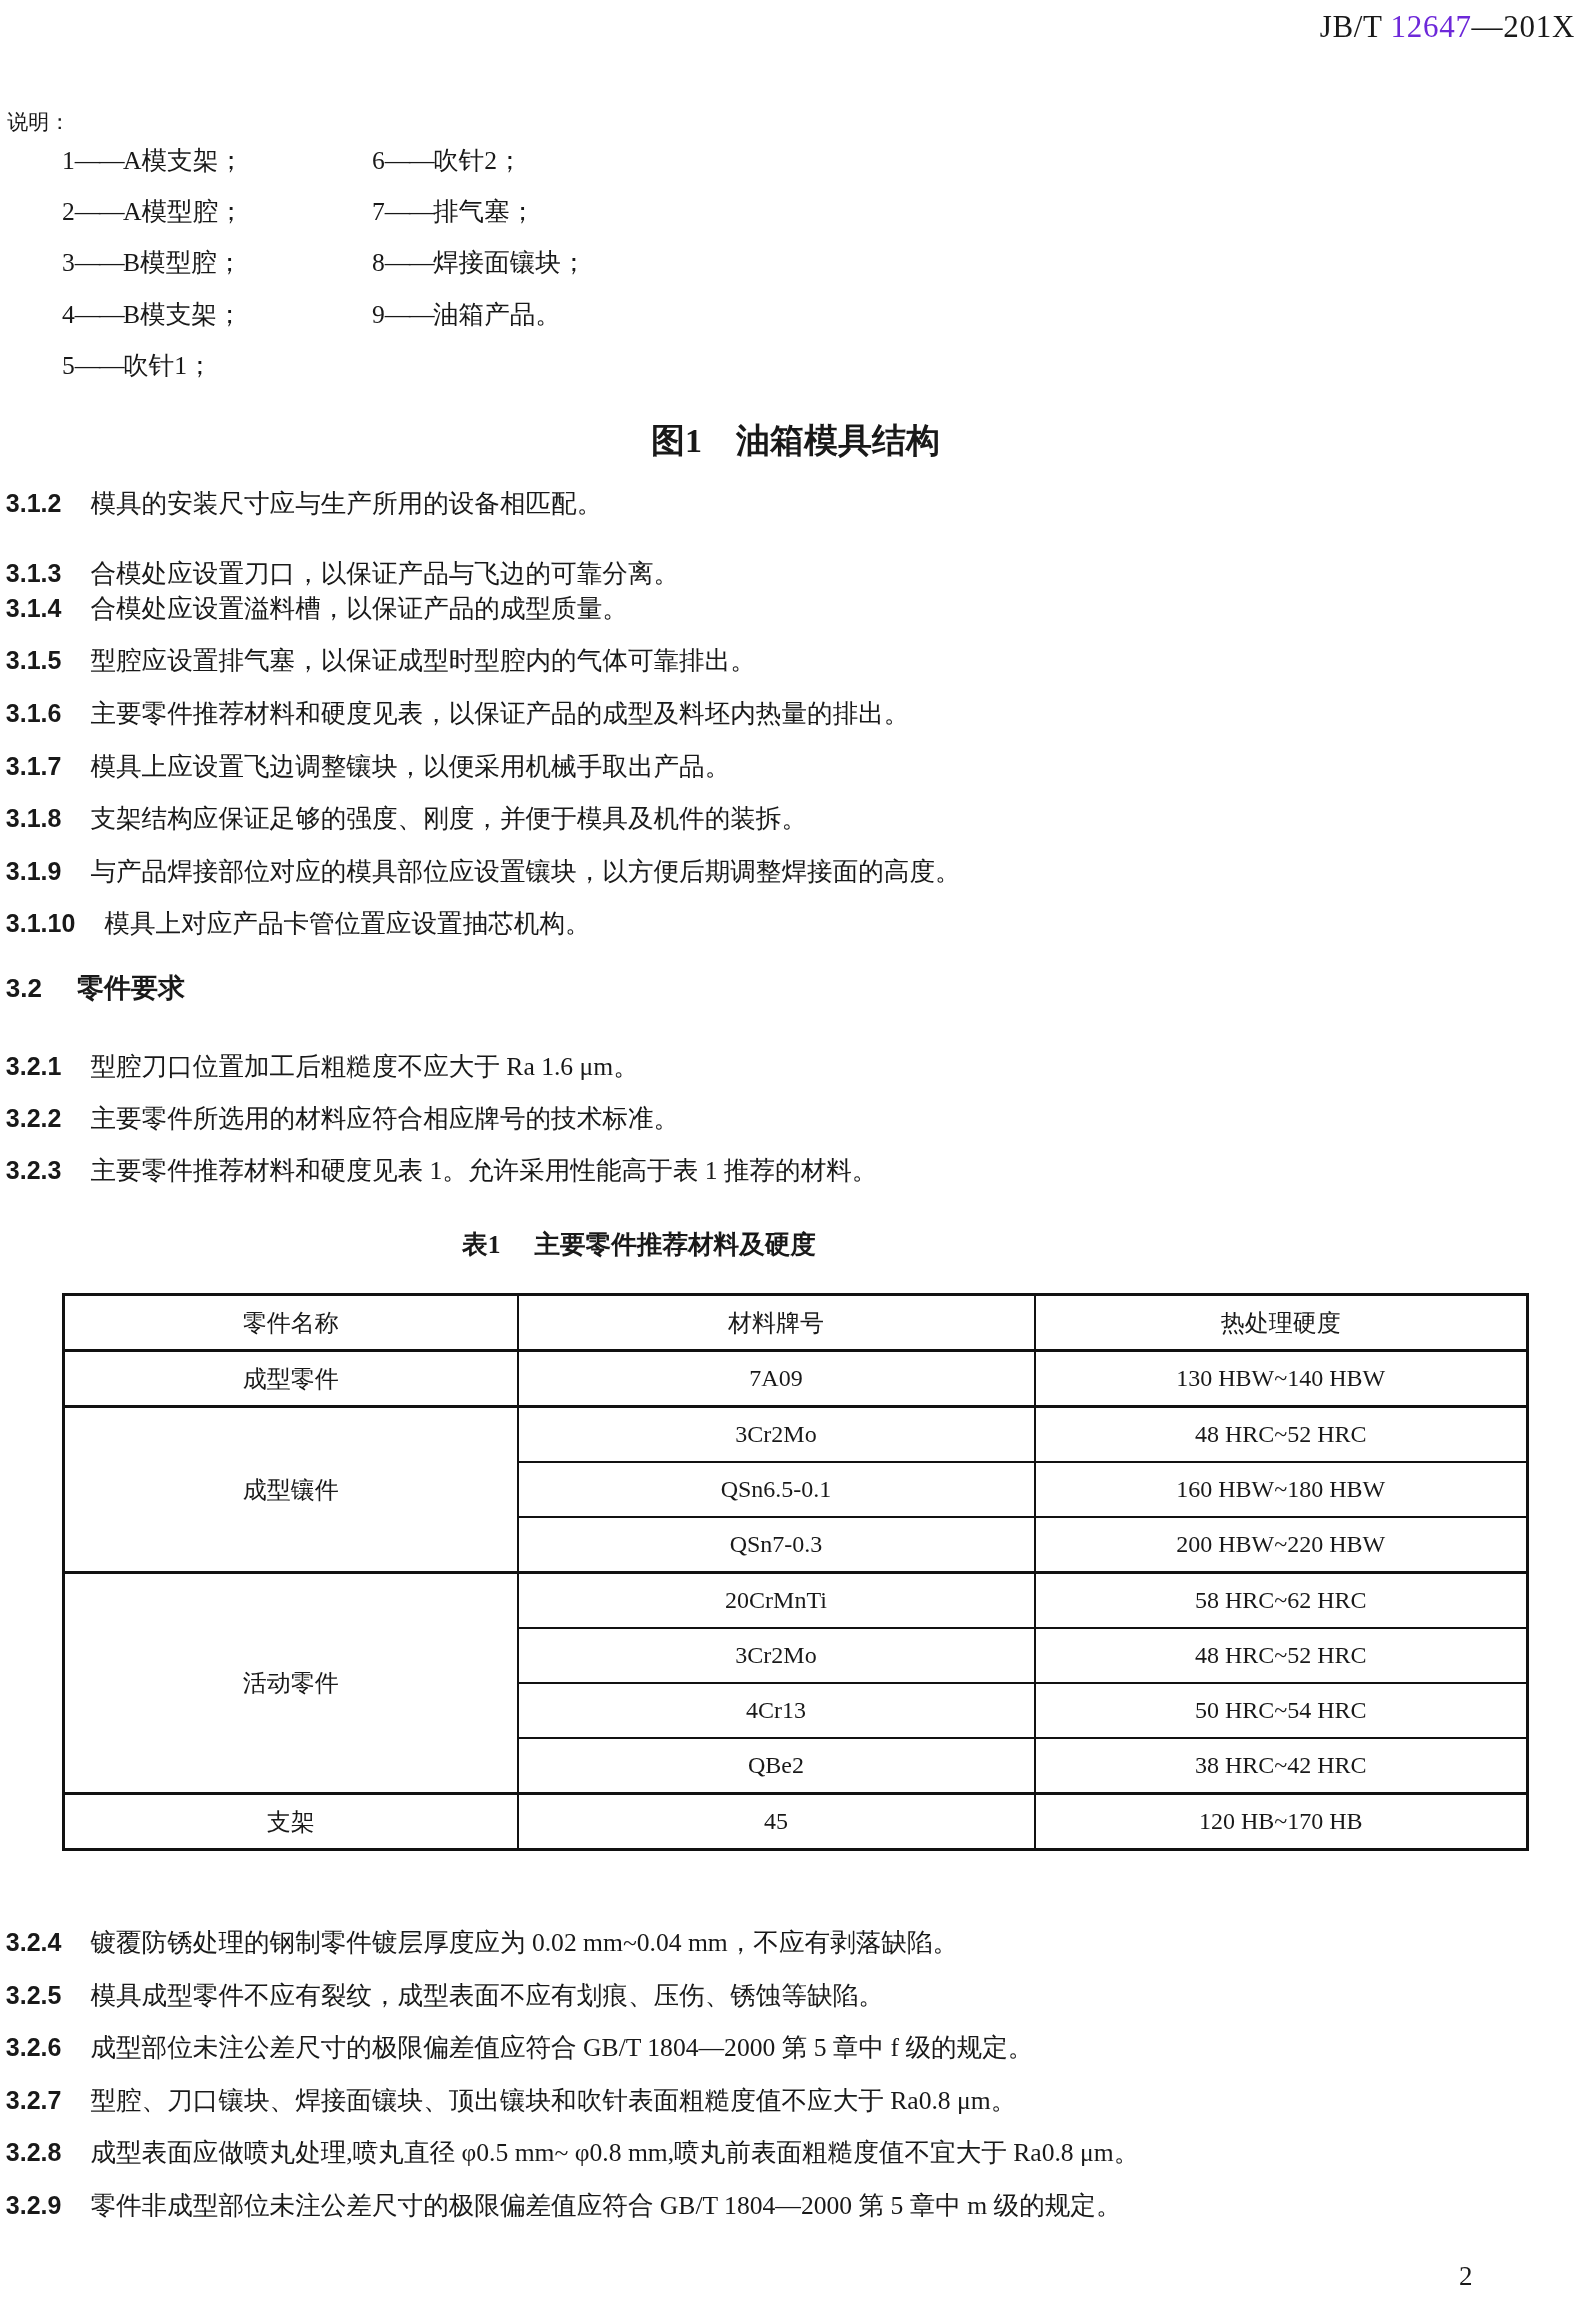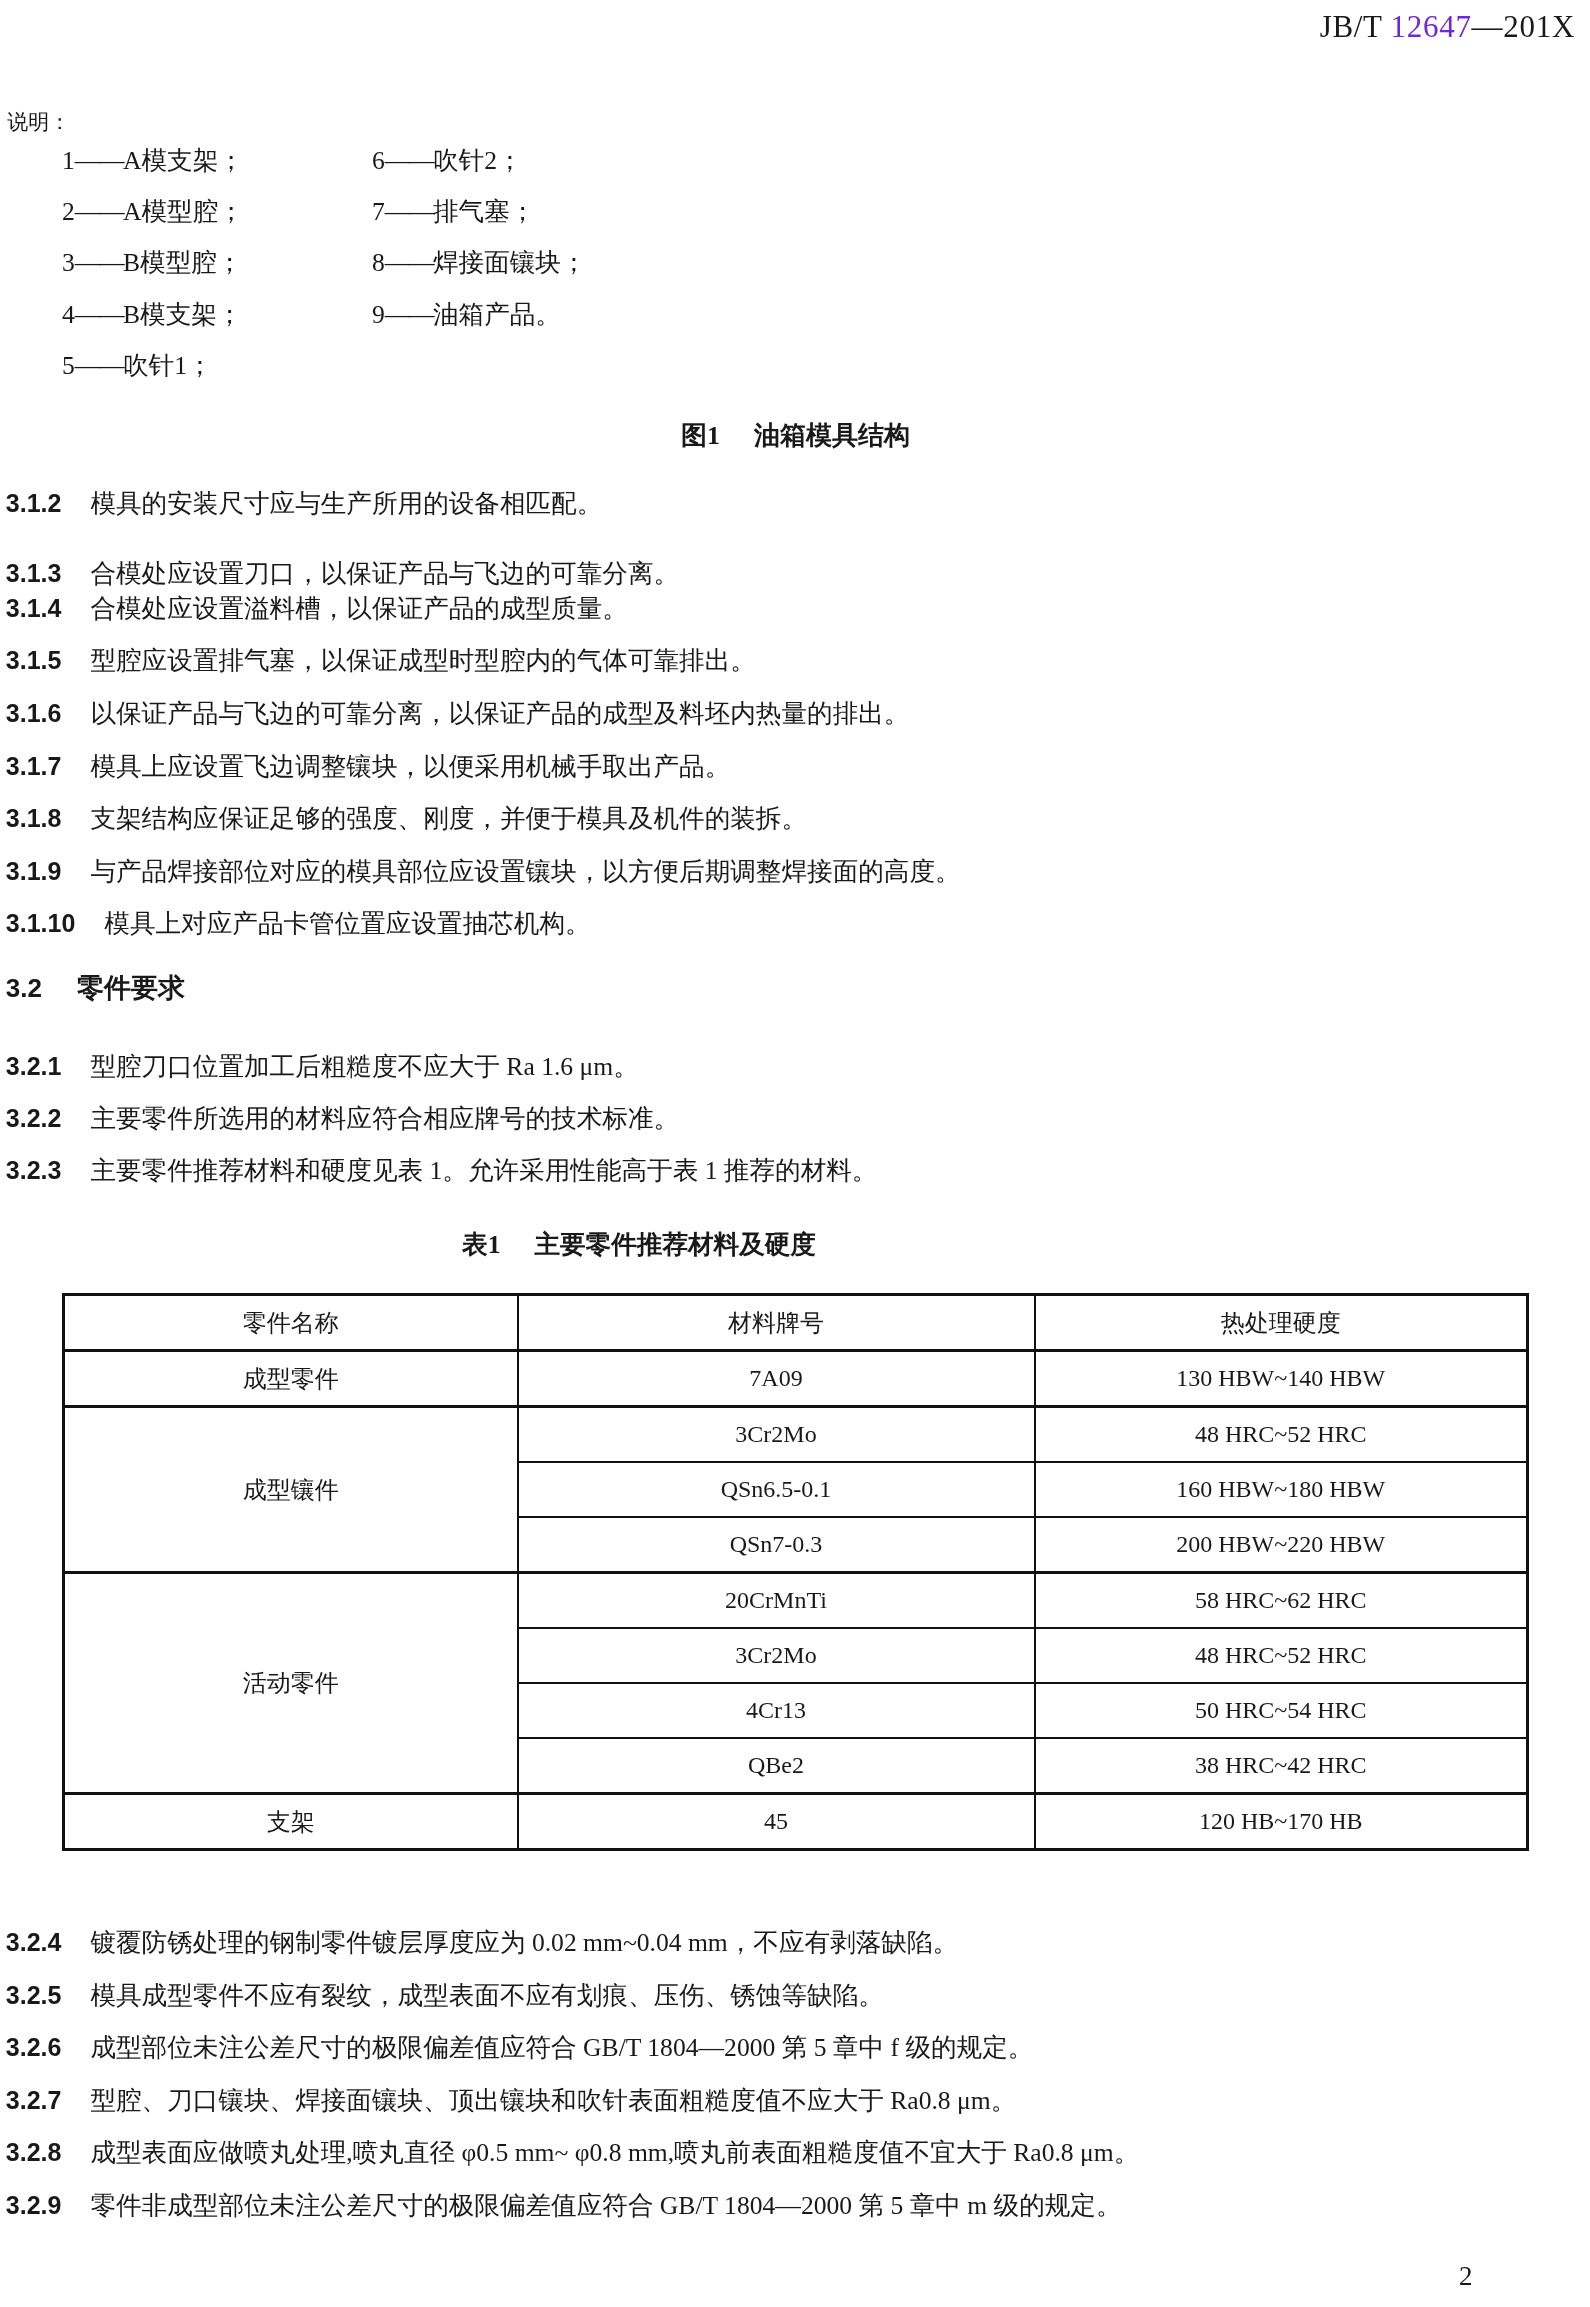--- a/index.html
+++ b/index.html
@@ -23,21 +23,21 @@
   .legend-title{top:108px;left:7.3px;font-size:21px;}
   .legend-row{left:0;width:1591px;height:44px;font-size:25.6px;}
   .legend-item{position:absolute;white-space:nowrap;}
   .legend-item .num{font-family:"Liberation Serif",serif;}
   .legend-item.col-a{left:62px;}
   .legend-item.col-b{left:372px;}
   .dash{letter-spacing:-1.5px;}
   
   .fig-caption{
     top:418px;left:0;width:1591px;text-align:center;
-    font-weight:bold;font-size:26px;
+    font-weight:bold;font-size:34px;
   }
   .cap-gap{display:inline-block;width:34px;}
   
   .clause{left:5.8px;width:1583px;font-size:25.6px;white-space:nowrap;}
   .cnum{
     font-family:"Liberation Sans","DejaVu Sans",sans-serif;
     font-weight:700;font-size:25px;
     display:inline-block;margin-right:29px;
   }
   .sec-head{left:5.8px;font-size:27px;font-weight:bold;white-space:nowrap;}
@@ -99,21 +99,21 @@
   </div>
 
   <div class="abs fig-caption">
     <span>图1</span><span class="cap-gap"></span><span>油箱模具结构</span>
   </div>
 
   <div class="abs clause" style="top:486px;"><span class="cnum">3.1.2</span><span>模具的安装尺寸应与生产所用的设备相匹配。</span></div>
   <div class="abs clause" style="top:556px;"><span class="cnum">3.1.3</span><span>合模处应设置刀口，以保证产品与飞边的可靠分离。</span></div>
   <div class="abs clause" style="top:591px;"><span class="cnum">3.1.4</span><span>合模处应设置溢料槽，以保证产品的成型质量。</span></div>
   <div class="abs clause" style="top:643px;"><span class="cnum">3.1.5</span><span>型腔应设置排气塞，以保证成型时型腔内的气体可靠排出。</span></div>
-  <div class="abs clause" style="top:696px;"><span class="cnum">3.1.6</span><span>以保证产品与飞边的可靠分离，以保证产品的成型及料坯内热量的排出。</span></div>
+  <div class="abs clause" style="top:696px;"><span class="cnum">3.1.6</span><span>主要零件推荐材料和硬度见表，以保证产品的成型及料坯内热量的排出。</span></div>
   <div class="abs clause" style="top:749px;"><span class="cnum">3.1.7</span><span>模具上应设置飞边调整镶块，以便采用机械手取出产品。</span></div>
   <div class="abs clause" style="top:801px;"><span class="cnum">3.1.8</span><span>支架结构应保证足够的强度、刚度，并便于模具及机件的装拆。</span></div>
   <div class="abs clause" style="top:854px;"><span class="cnum">3.1.9</span><span>与产品焊接部位对应的模具部位应设置镶块，以方便后期调整焊接面的高度。</span></div>
   <div class="abs clause" style="top:906px;"><span class="cnum">3.1.10</span><span>模具上对应产品卡管位置应设置抽芯机构。</span></div>
 
   <div class="abs sec-head" style="top:970px;">
     <span class="cnum">3.2</span><span>零件要求</span>
   </div>
 
   <div class="abs clause" style="top:1049px;"><span class="cnum">3.2.1</span><span>型腔刀口位置加工后粗糙度不应大于 Ra 1.6 μm。</span></div>

